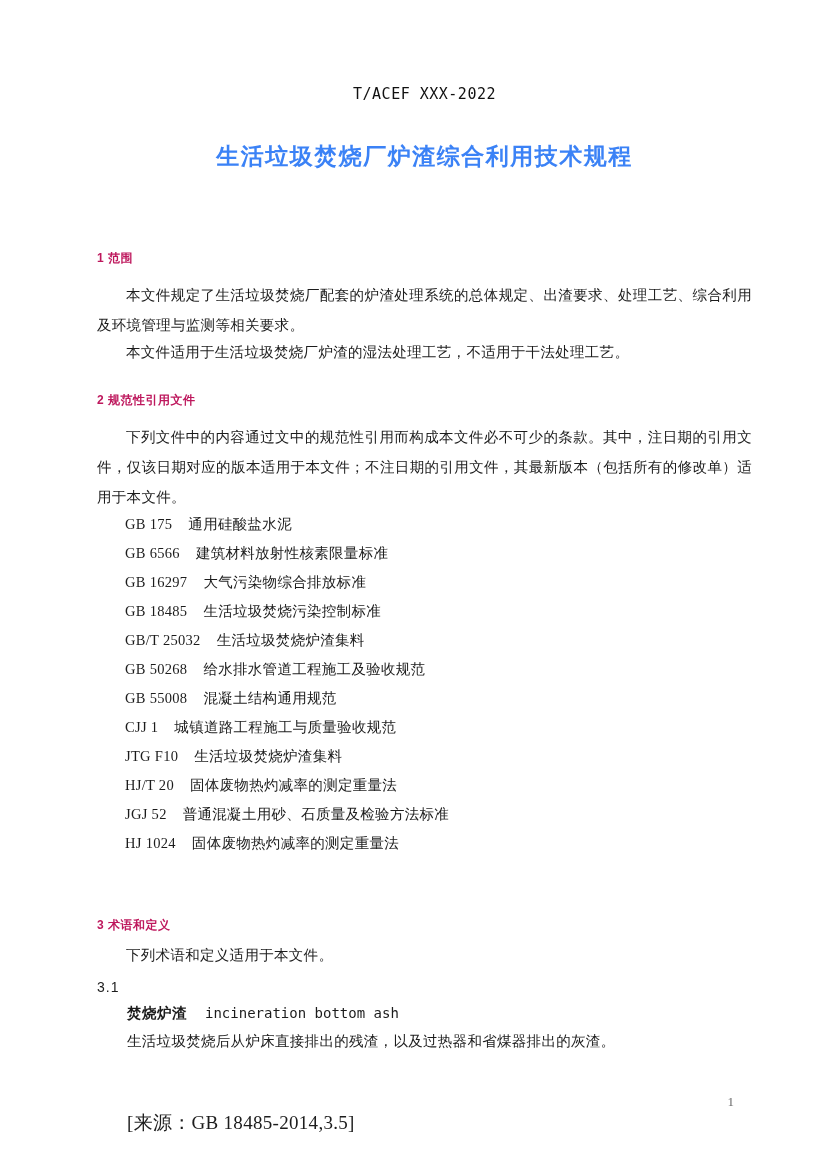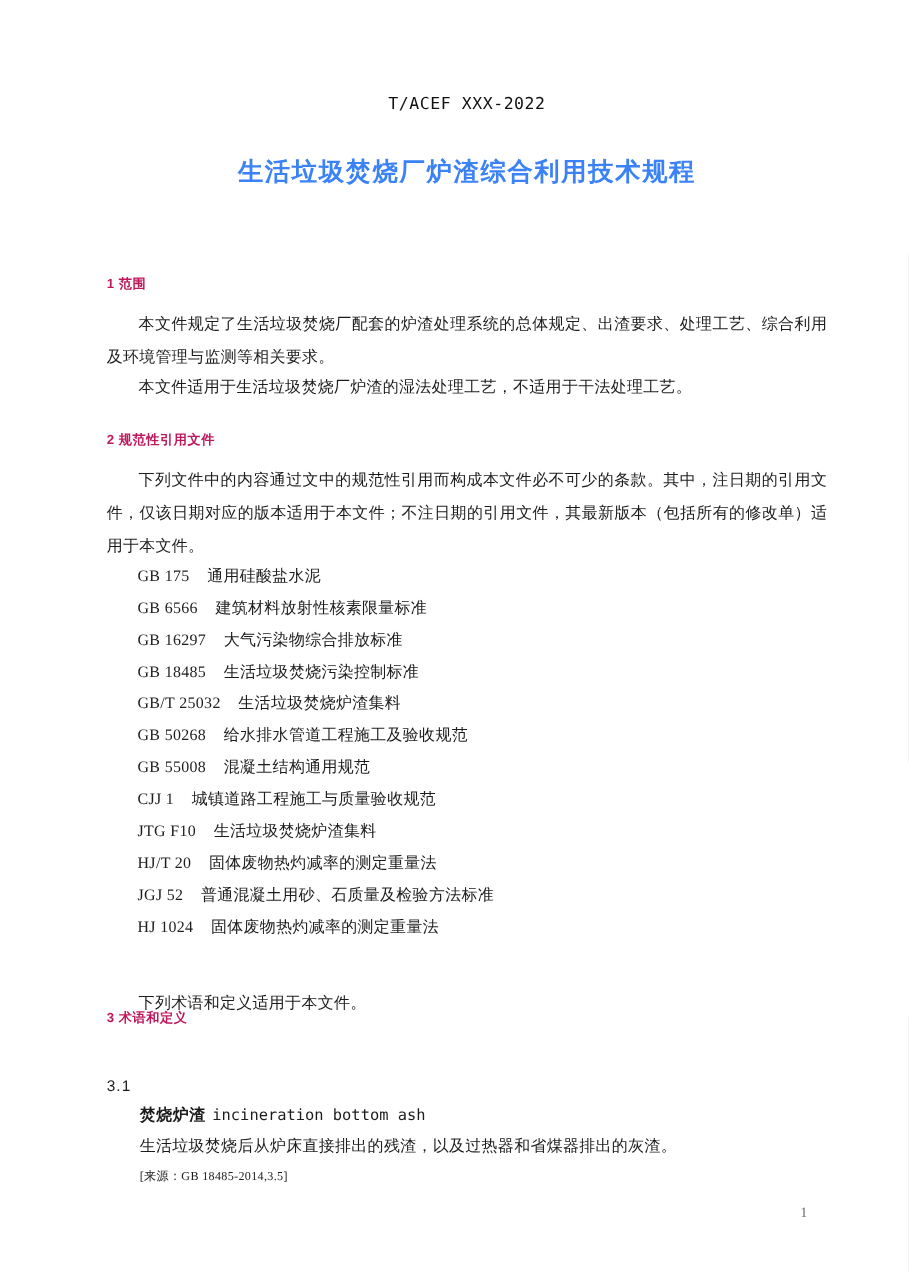--- a/index.html
+++ b/index.html
@@ -67,51 +67,51 @@
   }
   .ref-item {
     height: 29px;
     line-height: 29px;
     font-size: 14.5px;
     letter-spacing: 0.3px;
     white-space: nowrap;
   }
   .ref-code { margin-right: 16px; }
   
-  .p-terms-intro { top: 897px; font-family: Liberation Serif, serif; }
+  .p-terms-intro { top: 940px; font-family: Liberation Serif, serif; }
   .entry-number {
     top: 979px;
     font-family: "Liberation Sans", "DejaVu Sans", sans-serif;
     font-size: 14px;
     letter-spacing: 1px;
   }
   .term-line { top: 1004px; padding-left: 30px; box-sizing: border-box; }
   .term-zh {
     font-family: "Liberation Sans", "DejaVu Sans", sans-serif;
     font-weight: bold;
     font-size: 14.5px;
     letter-spacing: 0.5px;
-    margin-right: 6px;
+    margin-right: 18px;
   }
   .term-en {
     font-family: "DejaVu Sans Mono", monospace;
     font-size: 14px;
   }
   .term-definition {
     top: 1032px;
     padding-left: 30px;
     box-sizing: border-box;
     font-size: 14.5px;
     letter-spacing: 0.3px;
   }
   .term-source {
-    top: 1062px;
+    top: 1110px;
     padding-left: 30px;
     box-sizing: border-box;
-    font-size: 11px;
+    font-size: 19px;
     letter-spacing: 0.3px;
   }
   
   .page-number {
     top: 1094px;
     text-align: right;
     padding-right: 18px;
     box-sizing: border-box;
     font-size: 13px;
     color: #6b6b6b;

